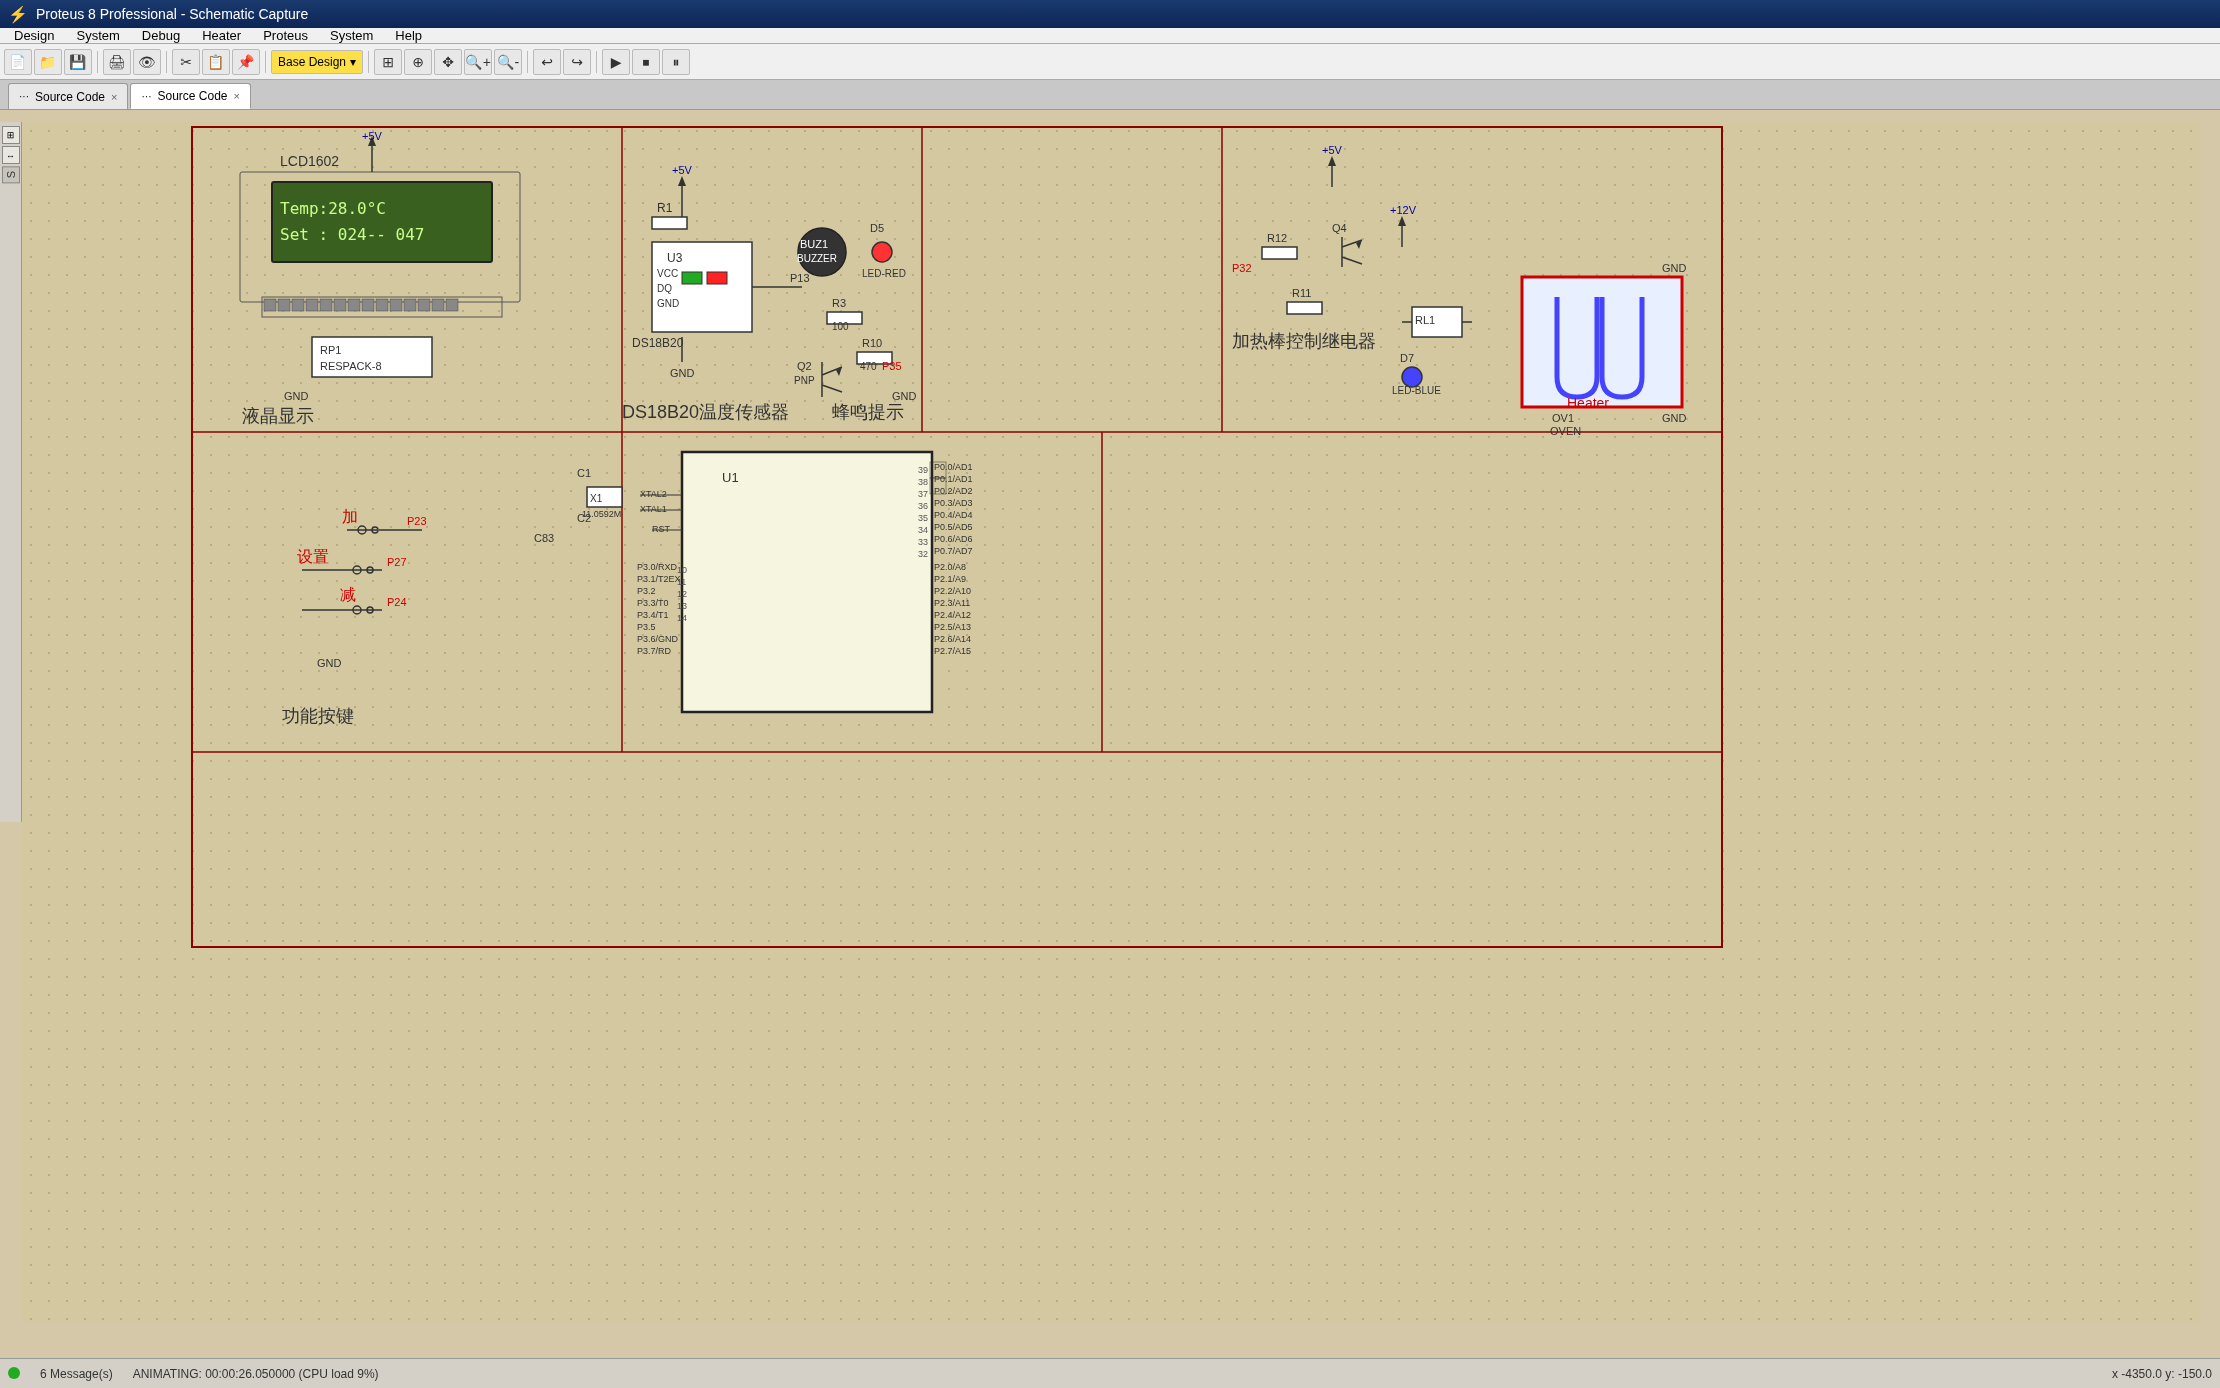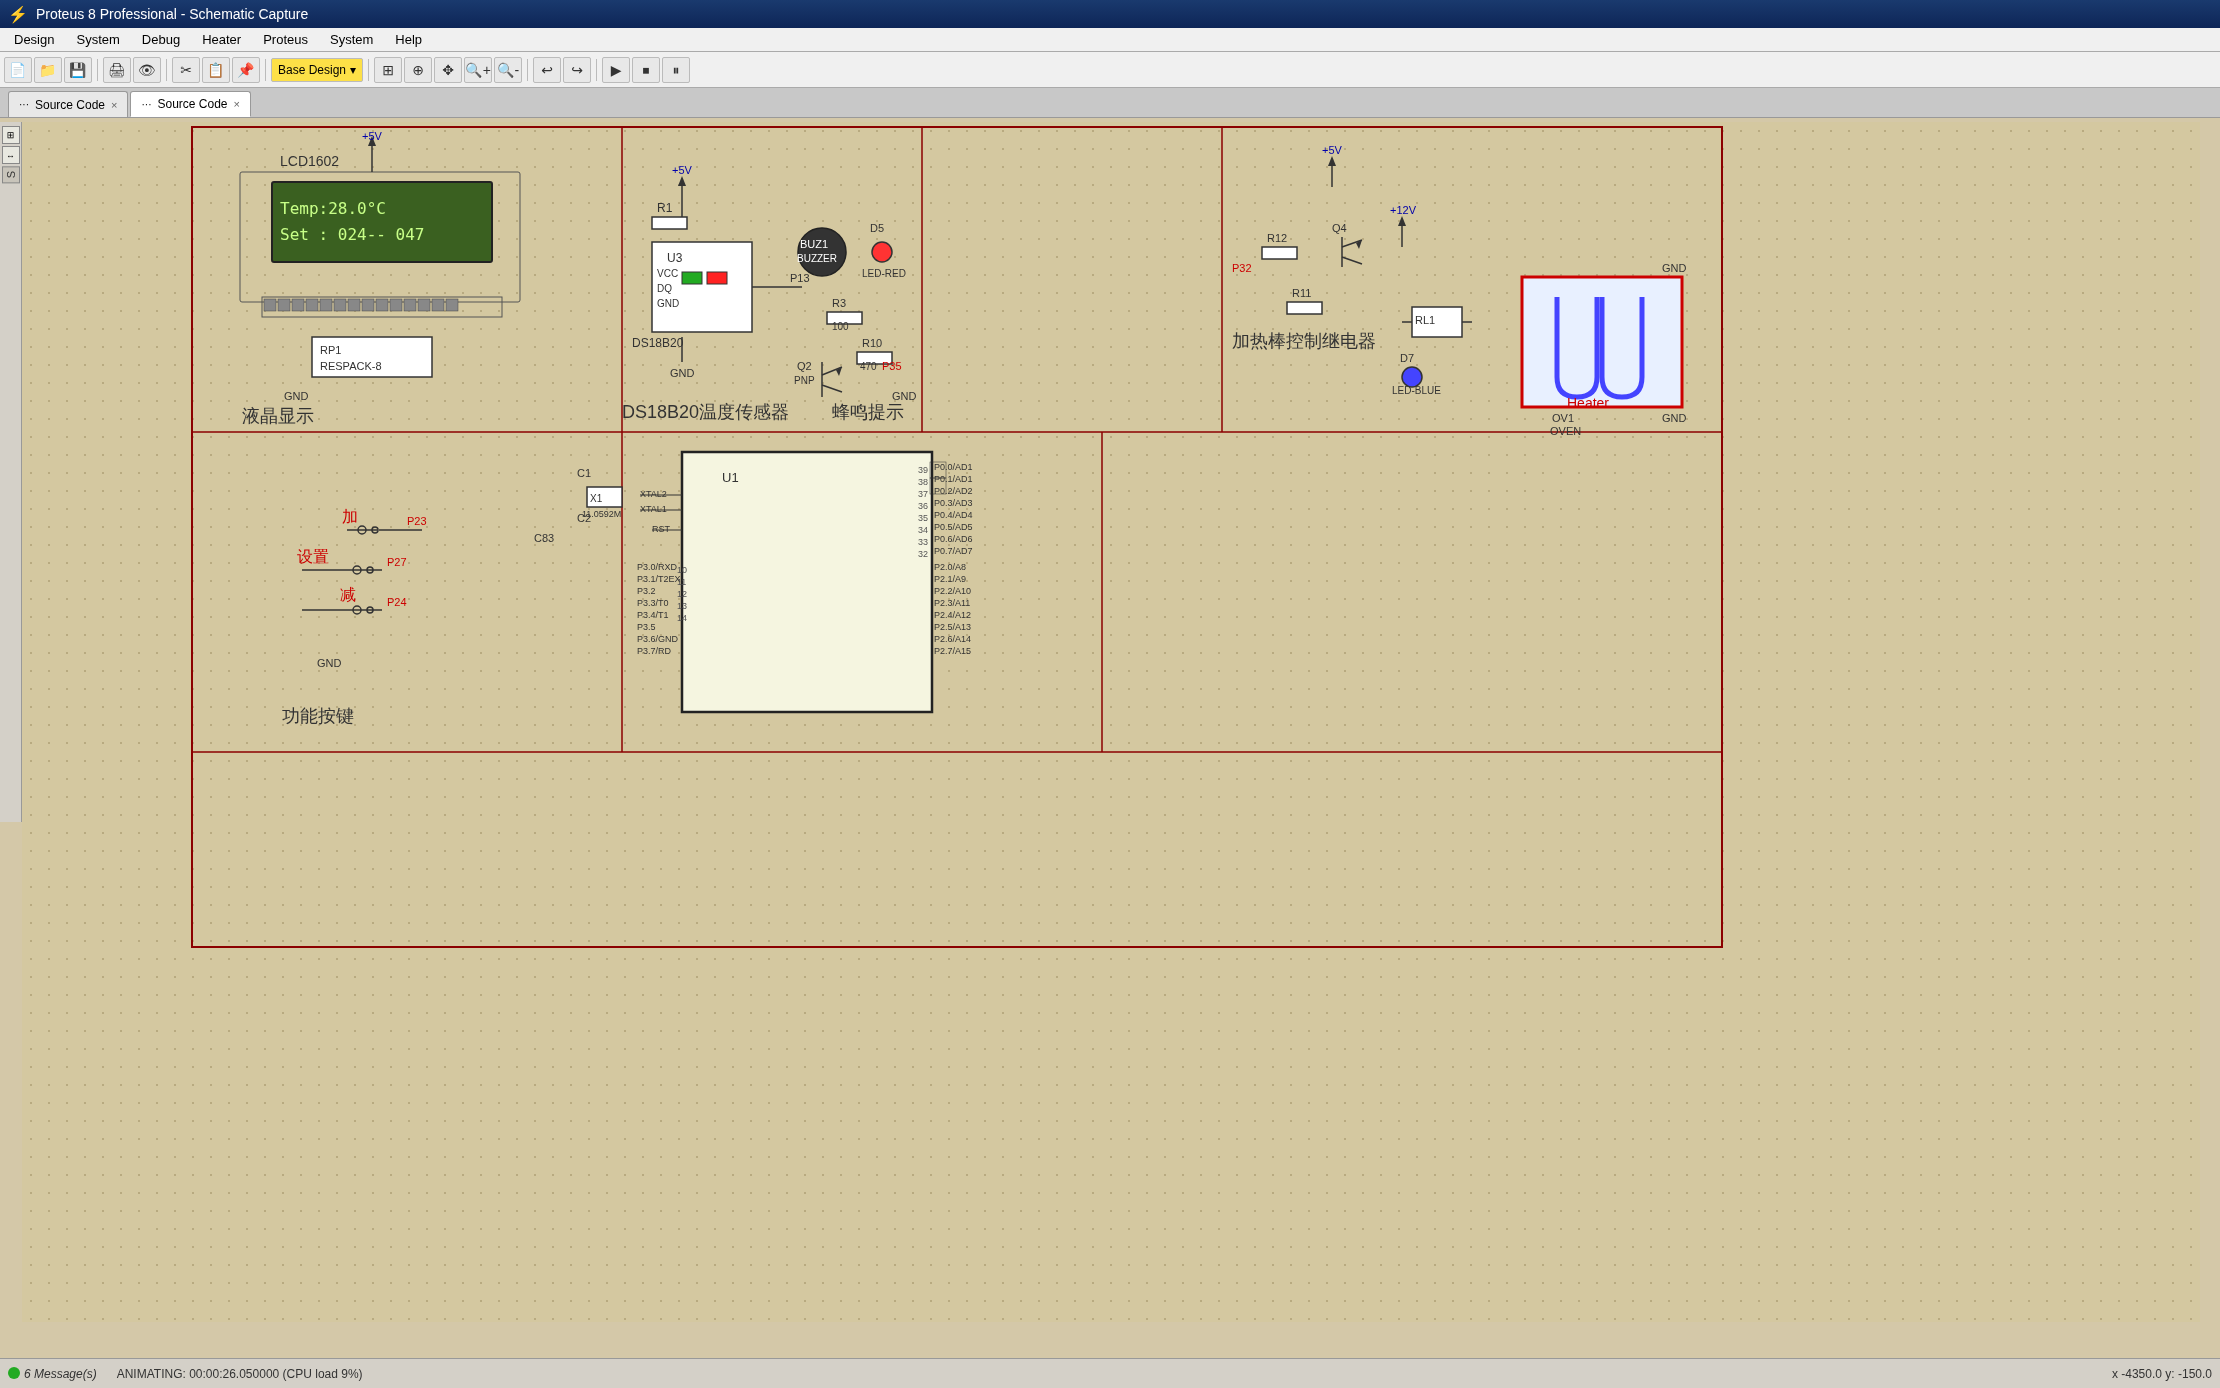--- a/index.html
+++ b/index.html
@@ -20,21 +20,21 @@
       display: flex;
       align-items: center;
       padding: 0 8px;
       color: white;
       font-size: 14px;
     }
 
     
     #menubar {
       width: 100%;
-      height: 24px;
+      height: 16px;
       background: #f0f0f0;
       display: flex;
       align-items: center;
       padding: 0 4px;
       border-bottom: 1px solid #aaa;
       font-size: 13px;
       gap: 2px;
     }
     .menu-item {
       padding: 2px 10px;
@@ -184,22 +184,21 @@
       display: flex;
       align-items: center;
       padding: 0 8px;
       font-size: 12px;
       color: #333;
       gap: 20px;
     }
     .status-indicator {
       display: flex;
       align-items: flex-start;
-      gap: 4px;
-      font-style: italic;
+      gap: 20px;
     }
     .status-dot {
       width: 12px;
       height: 12px;
       border-radius: 50%;
       background: #22aa22;
     }
 
     
     #schematic-svg {

